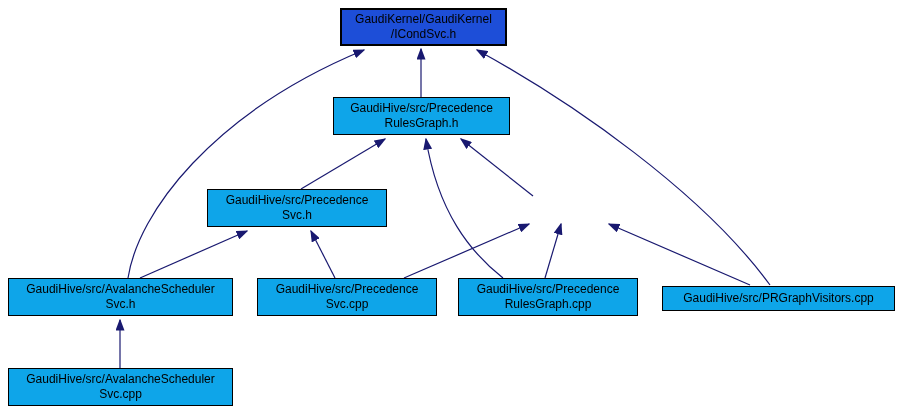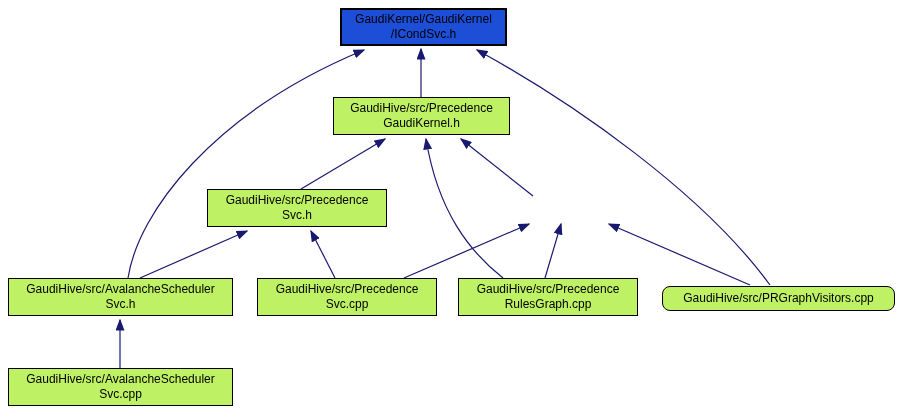--- a/index.html
+++ b/index.html
@@ -24,21 +24,21 @@
   }
   .edge {
     fill: none;
     stroke: #191970;
     stroke-width: 1.2;
   }
   .node {
     position: absolute;
     box-sizing: border-box;
     border: 1px solid #000000;
-    background: #bef264;
+    background: #0ea5e9;
     color: #000000;
     display: flex;
     flex-direction: column;
     justify-content: center;
     align-items: center;
     text-align: center;
     font-size: 12px;
     line-height: 15px;
     white-space: nowrap;
     cursor: pointer;
@@ -86,21 +86,21 @@
     <path class="edge" d="M120,368 L120,320" marker-end="url(#arrow)"></path>
   </svg>
 
   <div class="node highlight" style="left:340px; top:8px; width:167px; height:38px;">
     <span>GaudiKernel/GaudiKernel</span>
     <span>/ICondSvc.h</span>
   </div>
 
   <div class="node" style="left:333px; top:97px; width:177px; height:38px;">
     <span>GaudiHive/src/Precedence</span>
-    <span>GaudiKernel.h</span>
+    <span>RulesGraph.h</span>
   </div>
 
   <div class="node" style="left:207px; top:189px; width:180px; height:38px;">
     <span>GaudiHive/src/Precedence</span>
     <span>Svc.h</span>
   </div>
 
 
   <div class="node" style="left:8px; top:278px; width:225px; height:38px;">
     <span>GaudiHive/src/AvalancheScheduler</span>
@@ -110,21 +110,21 @@
   <div class="node" style="left:257px; top:278px; width:180px; height:38px;">
     <span>GaudiHive/src/Precedence</span>
     <span>Svc.cpp</span>
   </div>
 
   <div class="node" style="left:458px; top:278px; width:180px; height:38px;">
     <span>GaudiHive/src/Precedence</span>
     <span>RulesGraph.cpp</span>
   </div>
 
-  <div class="node" style="left:662px; top:286px; width:233px; height:25px;border-radius:8px;">
+  <div class="node" style="left:662px; top:286px; width:233px; height:25px;">
     <span>GaudiHive/src/PRGraphVisitors.cpp</span>
 
   </div>
 
   <div class="node" style="left:8px; top:368px; width:225px; height:38px;">
     <span>GaudiHive/src/AvalancheScheduler</span>
     <span>Svc.cpp</span>
   </div>
 
 </div>

